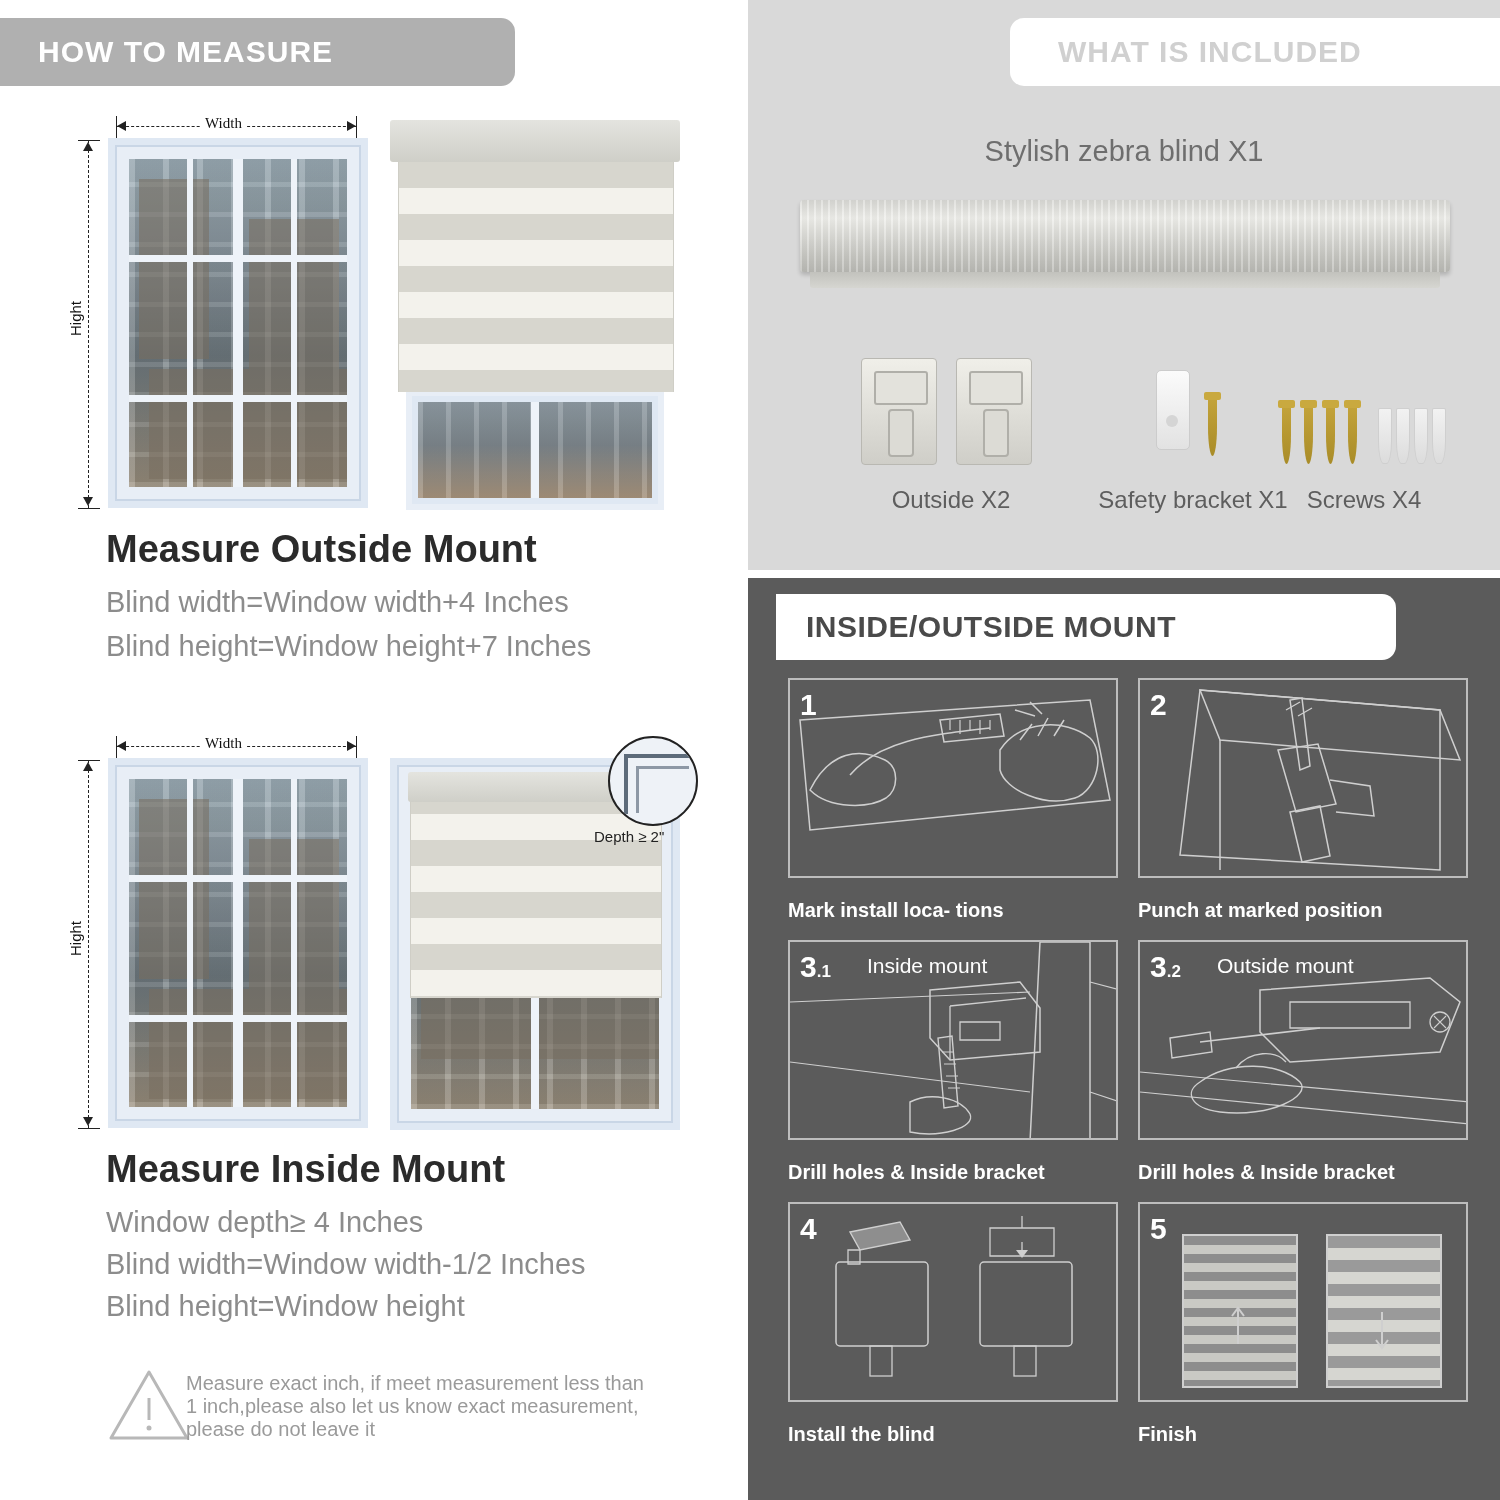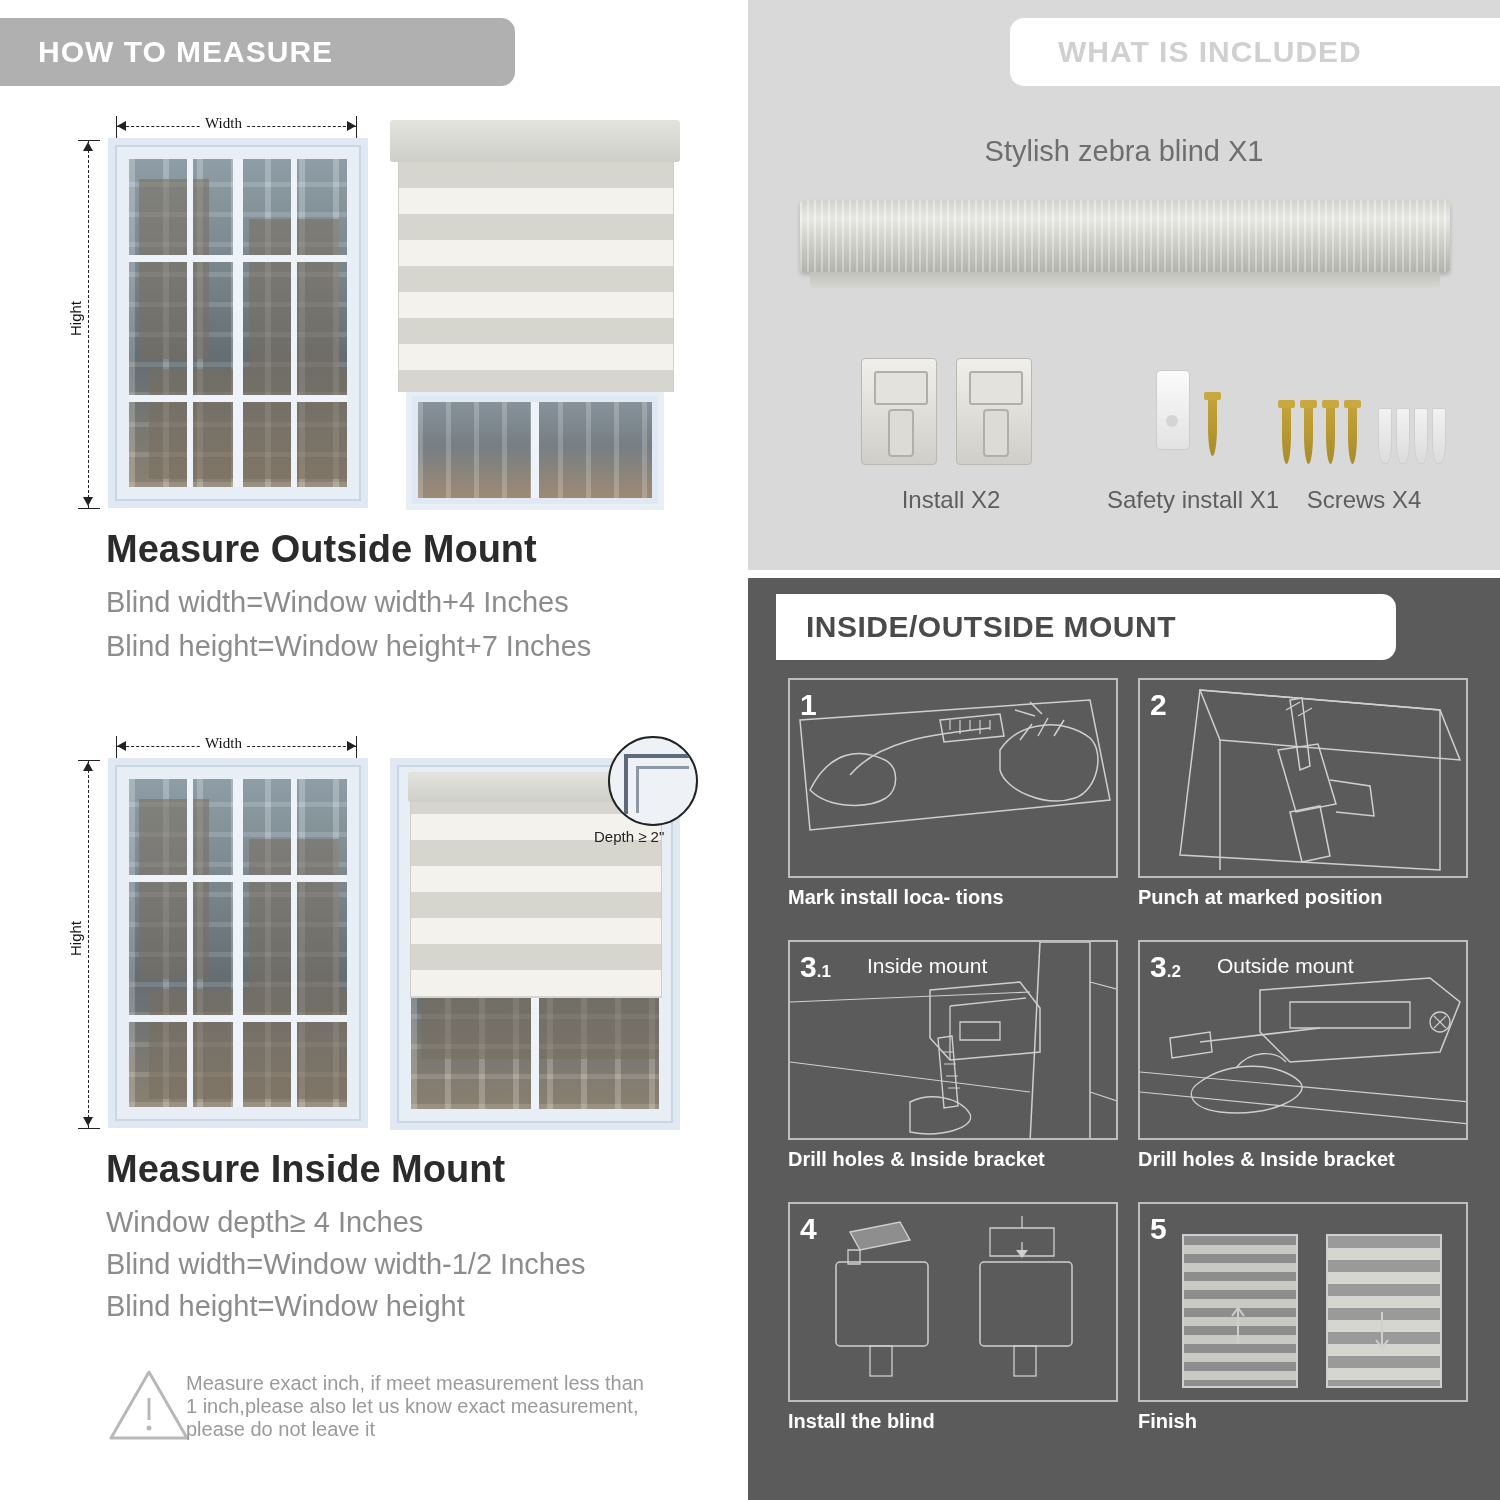--- a/index.html
+++ b/index.html
@@ -273,21 +273,21 @@
   .step-num {
     position: absolute; left: 10px; top: 8px;
     color: #ffffff; font-size: 30px; font-weight: bold;
     z-index: 3;
   }
   .step-num small { font-size: 17px; }
   .step-sub {
     position: absolute; left: 56px; top: 12px; color:#ffffff; font-size: 21px; z-index:3;margin-left:21px;
   }
   .step-cap {
-    margin-top: 8px; color: #ffffff; font-size: 20px; font-weight: bold;
+    margin-top: 21px; color: #ffffff; font-size: 20px; font-weight: bold;
   }
 
   .final-blind {
     position:absolute; border: 2px solid #cfcfcf;
     background:
       repeating-linear-gradient(180deg,#8d8d8d 0 9px, #c9c9c4 9px 18px);
   }
 </style>
 </head>
 <body>
@@ -409,29 +409,29 @@
 
   <div class="right-top">
     <div class="pill-included">WHAT IS INCLUDED</div>
     <div class="included-title">Stylish zebra blind X1</div>
 
     <div class="headrail"></div>
 
     <div class="part-group" style="left:58px; top:358px; width:290px; height:160px;">
       <div class="bracket" style="left:55px; top:0;"></div>
       <div class="bracket" style="left:150px; top:0;"></div>
-      <div class="part-caption" style="top:128px;">Install X2</div>
+      <div class="part-caption" style="top:128px;">Outside X2</div>
     </div>
 
     <div class="part-group" style="left:300px; top:358px; width:290px; height:160px;">
       <div class="safety" style="left:108px; top:12px;"></div>
       <div class="screw" style="left:160px; top:40px;">
           <span class="screw-head"></span>
         </div>
-      <div class="part-caption" style="top:128px;">Safety install X1</div>
+      <div class="part-caption" style="top:128px;">Safety bracket X1</div>
     </div>
 
     <div class="part-group" style="left:512px; top:358px; width:240px; height:160px;">
       <div class="screw" style="left:22px; top:48px;">
           <span class="screw-head"></span>
         </div>
       <div class="screw" style="left:44px; top:48px;">
           <span class="screw-head"></span>
         </div>
       <div class="screw" style="left:66px; top:48px;">

